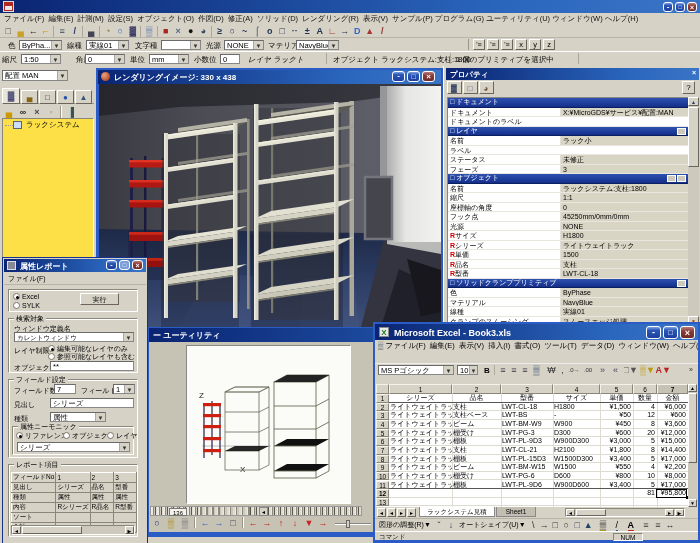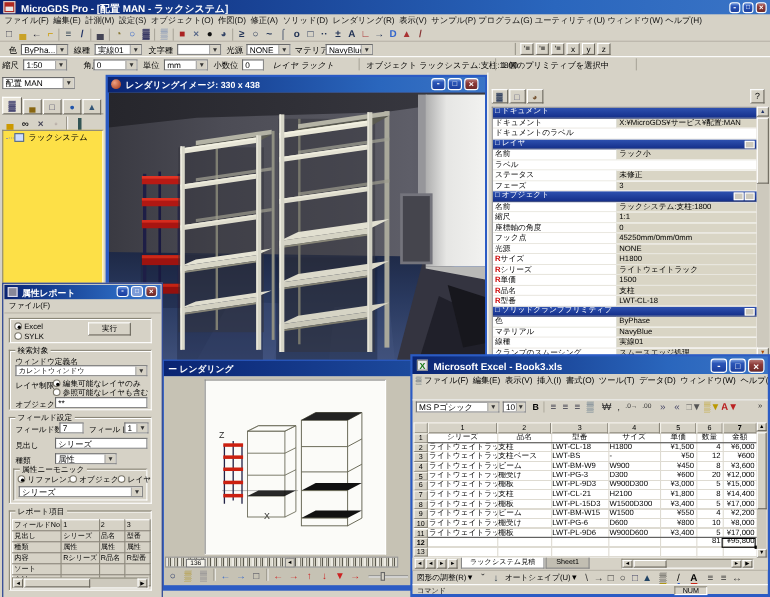--- a/index.html
+++ b/index.html
@@ -34,21 +34,20 @@
 .xc{position:absolute;font-size:7px;white-space:nowrap;overflow:hidden;color:#000;}
 
 #repta td{border:1px solid;border-color:#fff #8a867a #8a867a #fff;height:8px;padding:0 1px;white-space:nowrap;overflow:hidden;font-size:6.5px;}
 </style></head>
 <body>
 
 <div class="abs tbar" id="maintitle" style="left:0;top:0;width:700px;height:13px;">
  <span class="abs" style="left:3px;top:1px;width:11px;height:11px;background:#b02820;border:1px solid #ddd;">
       <span class="abs" style="left:1px;top:4px;width:7px;height:4px;background:#e8e8e8;"></span>
     </span>
- <span class="abs" style="left:19px;top:2px;font-size:9px;">MicroGDS Pro - [配置 MAN - ラックシステム]</span>
  <span class="xpbtn btn-blue abs" style="left:663px;top:1.5px;width:10px;height:10px;font-size:8px;line-height:7px;">-</span>
  <span class="xpbtn btn-blue abs" style="left:675px;top:1.5px;width:10px;height:10px;font-size:6px;line-height:9px;">□</span>
  <span class="xpbtn btn-red abs" style="left:687px;top:1.5px;width:10px;height:10px;font-size:7px;line-height:9px;">×</span>
 </div>
 <div class="abs" id="mainmenu" style="left:0;top:13px;width:700px;height:12px;font-size:7.5px;color:#111;line-height:12px;">
  <span style="padding-left:4px;">ファイル(F)&nbsp;&nbsp;編集(E)&nbsp;&nbsp;計測(M)&nbsp;&nbsp;設定(S)&nbsp;&nbsp;オブジェクト(O)&nbsp;&nbsp;作図(D)&nbsp;&nbsp;修正(A)&nbsp;&nbsp;ソリッド(D)&nbsp;&nbsp;レンダリング(R)&nbsp;&nbsp;表示(V)&nbsp;&nbsp;サンプル(P)&nbsp;プログラム(G)&nbsp;ユーティリティ(U)&nbsp;ウィンドウ(W)&nbsp;ヘルプ(H)</span>
 </div>
 <div class="abs" id="tb1" style="left:0;top:25px;width:700px;height:13px;border-bottom:1px solid #b8b4a8;">
     <span class="abs" style="left:2.0px;top:0;width:12.5px;height:12px;font-size:9px;line-height:12px;text-align:center;color:#445;font-weight:bold;">□</span>
     <span class="abs" style="left:14.5px;top:0;width:12.5px;height:12px;font-size:9px;line-height:12px;text-align:center;color:#c9a227;font-weight:bold;">▄</span>
@@ -140,21 +139,21 @@
 
  <div class="abs sunk" style="left:2px;top:54px;width:92px;height:193px;background:#fde047;">
   <span class="abs" style="left:2px;top:6px;width:8px;border-top:1px dotted #999;"></span>
   <span class="abs" style="left:10px;top:2px;width:9px;height:8px;border:1px solid #567;background:#cdf;"></span>
   <span class="abs" style="left:23px;top:1px;font-size:7.5px;white-space:nowrap;">ラックシステム</span>
  </div>
 </div>
 
 <div class="abs" id="cadwin" style="left:147px;top:326px;width:553px;height:211px;z-index:1;background:#2b5bc4;">
  <div class="abs tbar" style="left:2px;top:2px;width:549px;height:14px;font-size:8px;">
-  <span class="abs" style="left:4px;top:2px;">ー レンダリング</span>
+  <span class="abs" style="left:4px;top:2px;">ー ユーティリティ</span>
  </div>
  <div class="abs" style="left:2px;top:16px;width:549px;height:190px;background:#c6c2b4;">
 
   <div class="abs" style="left:37px;top:3px;width:165px;height:159px;background:#fbfbf8;border:1px solid #888;border-right-color:#fff;border-bottom-color:#fff;">
    <svg width="163" height="161" style="position:absolute;left:0;top:0;">
 
     <text x="12" y="52" font-size="8" fill="#222" font-family="Liberation Sans">Z</text>
     <text x="53" y="126" font-size="8" fill="#222" font-family="Liberation Sans">X</text>
 
     <line x1="15" y1="100" x2="84" y2="100" stroke="#999" stroke-width="0.6"></line>
@@ -341,20 +340,24 @@
         <polygon points="155,216 239,204 239,205.6 155,217.6" fill="#7e7c6d"></polygon>
    <rect x="155" y="20" width="4.5" height="216" fill="#d6d5c7"></rect>
         <rect x="155" y="20" width="1.5" height="216" fill="#edebdf"></rect>
    <rect x="235" y="18" width="4.5" height="218" fill="#cfcec1"></rect>
         <rect x="235" y="18" width="1.5" height="218" fill="#e6e4d7"></rect>
   </g>
  </svg>
 </div>
 
 <div class="abs" id="props" style="left:443px;top:66px;width:257px;height:262px;z-index:3;background:#d6d2c6;border-left:1px solid #fff;">
+ <div class="abs tbar" style="left:2px;top:2px;width:253px;height:12px;font-size:7.5px;">
+  <span class="abs" style="left:4px;top:1.5px;">プロパティ</span>
+  <span class="abs" style="right:3px;top:1px;font-size:7px;">×</span>
+ </div>
  <div class="abs" style="left:2px;top:15px;width:253px;height:16px;">
   <span class="tbtn rais" style="width:15px;height:13px;color:#235;font-size:8px;">▓</span><span class="tbtn rais" style="width:15px;height:13px;color:#557;font-size:8px;">□</span><span class="tbtn rais" style="width:15px;height:13px;color:#753;font-size:8px;">◕</span>
   <span class="abs rais" style="right:4px;top:0;width:13px;height:13px;text-align:center;font-size:8px;line-height:12px;">?</span>
  </div>
  <div class="abs" style="left:3px;top:31px;width:241px;height:228px;background:#fff;border:1px solid #888;border-right:none;overflow:hidden;" id="pgrid">
 <div class="prow phead"><span style="padding-left:2px;">□ ドキュメント</span></div>
 <div class="prow">
         <span class="pl">ドキュメント</span>
         <span class="pv tan">X:¥MicroGDS¥サービス¥配置:MAN</span>
       </div>

